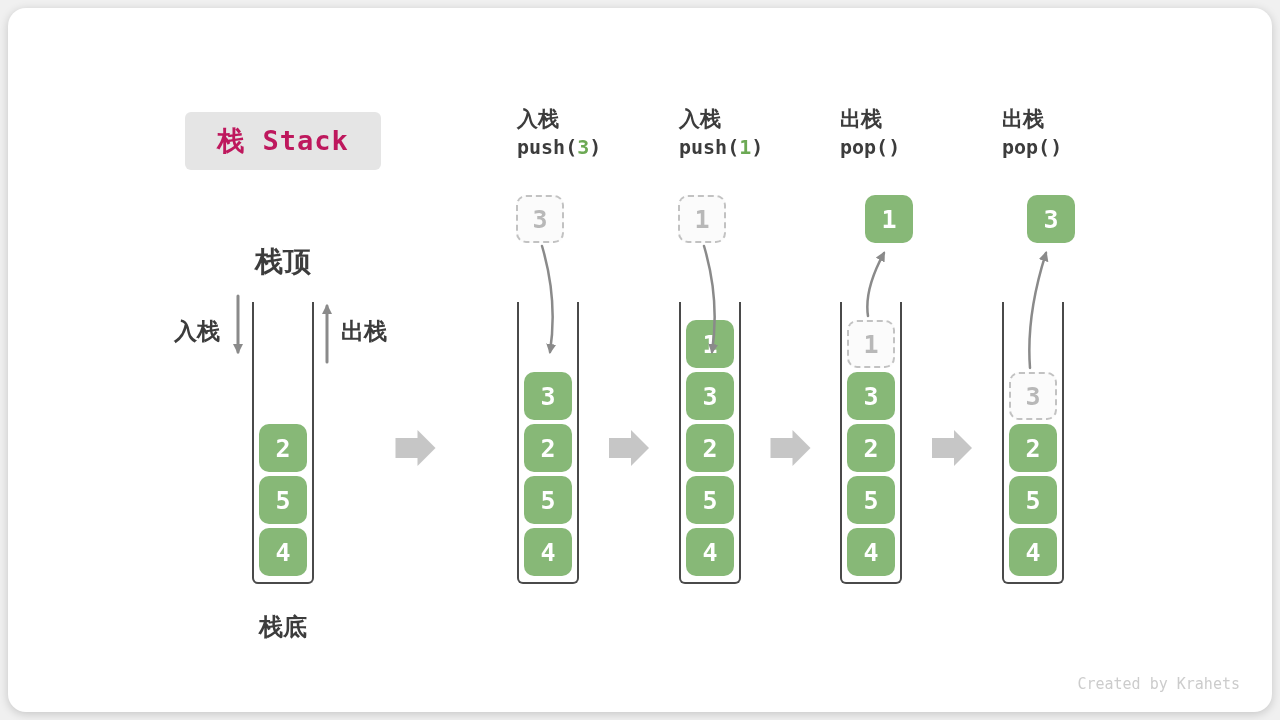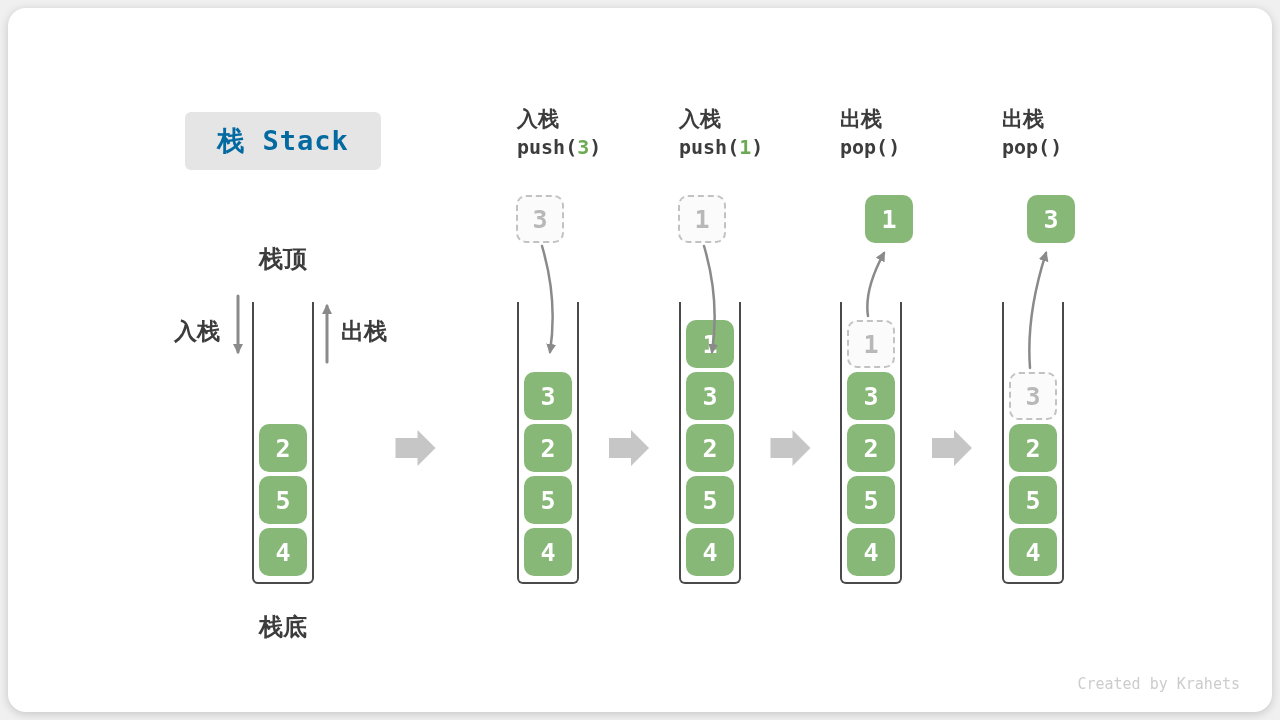--- a/index.html
+++ b/index.html
@@ -3,23 +3,23 @@
 <meta charset="utf-8">
 <style>
   html,body{margin:0;padding:0;background:#f0f0f0;font-family:"DejaVu Sans","Liberation Sans",sans-serif;}
   .stage{position:relative;width:1280px;height:720px;overflow:hidden;}
   .card{position:absolute;left:8px;top:8px;right:8px;bottom:8px;background:#ffffff;border-radius:18px;
         box-shadow:0 2px 10px rgba(0,0,0,0.18);}
   .abs{position:absolute;}
   .title-box{left:185px;top:112px;width:196px;height:58px;background:#e5e5e5;border-radius:6px;
              display:flex;align-items:center;justify-content:center;
              font-family:"DejaVu Sans Mono","Liberation Mono",monospace;
-             font-size:27px;font-weight:bold;color:#0369a1;letter-spacing:1px;}
+             font-size:27px;font-weight:bold;color:#be185d;letter-spacing:1px;}
   .zh-label{color:#3c3c3c;font-weight:bold;}
-  .stack-top-label{left:283px;top:243px;transform:translateX(-50%);font-size:24px;}
+  .stack-top-label{left:283px;top:243px;transform:translateX(-50%);font-size:28px;}
   .stack-bottom-label{left:283px;top:611px;transform:translateX(-50%);font-size:24px;text-align:right;}
   .push-side-label{left:174px;top:316px;font-size:23px;}
   .pop-side-label{left:341px;top:316px;font-size:23px;}
   .col-header{width:140px;color:#3c3c3c;}
   .col-header .zh{font-size:21px;font-weight:600;line-height:30px;}
   .col-header .code{margin-top:0;font-family:"DejaVu Sans Mono","Liberation Mono",monospace;
                     font-size:20px;font-weight:600;line-height:26px;white-space:pre;}
   .code .arg{font-weight:bold;}
   .stack-container{border-left:2px solid #4a4a4a;border-right:2px solid #4a4a4a;border-bottom:2px solid #4a4a4a;
                    border-radius:0 0 6px 6px;background:transparent;}

